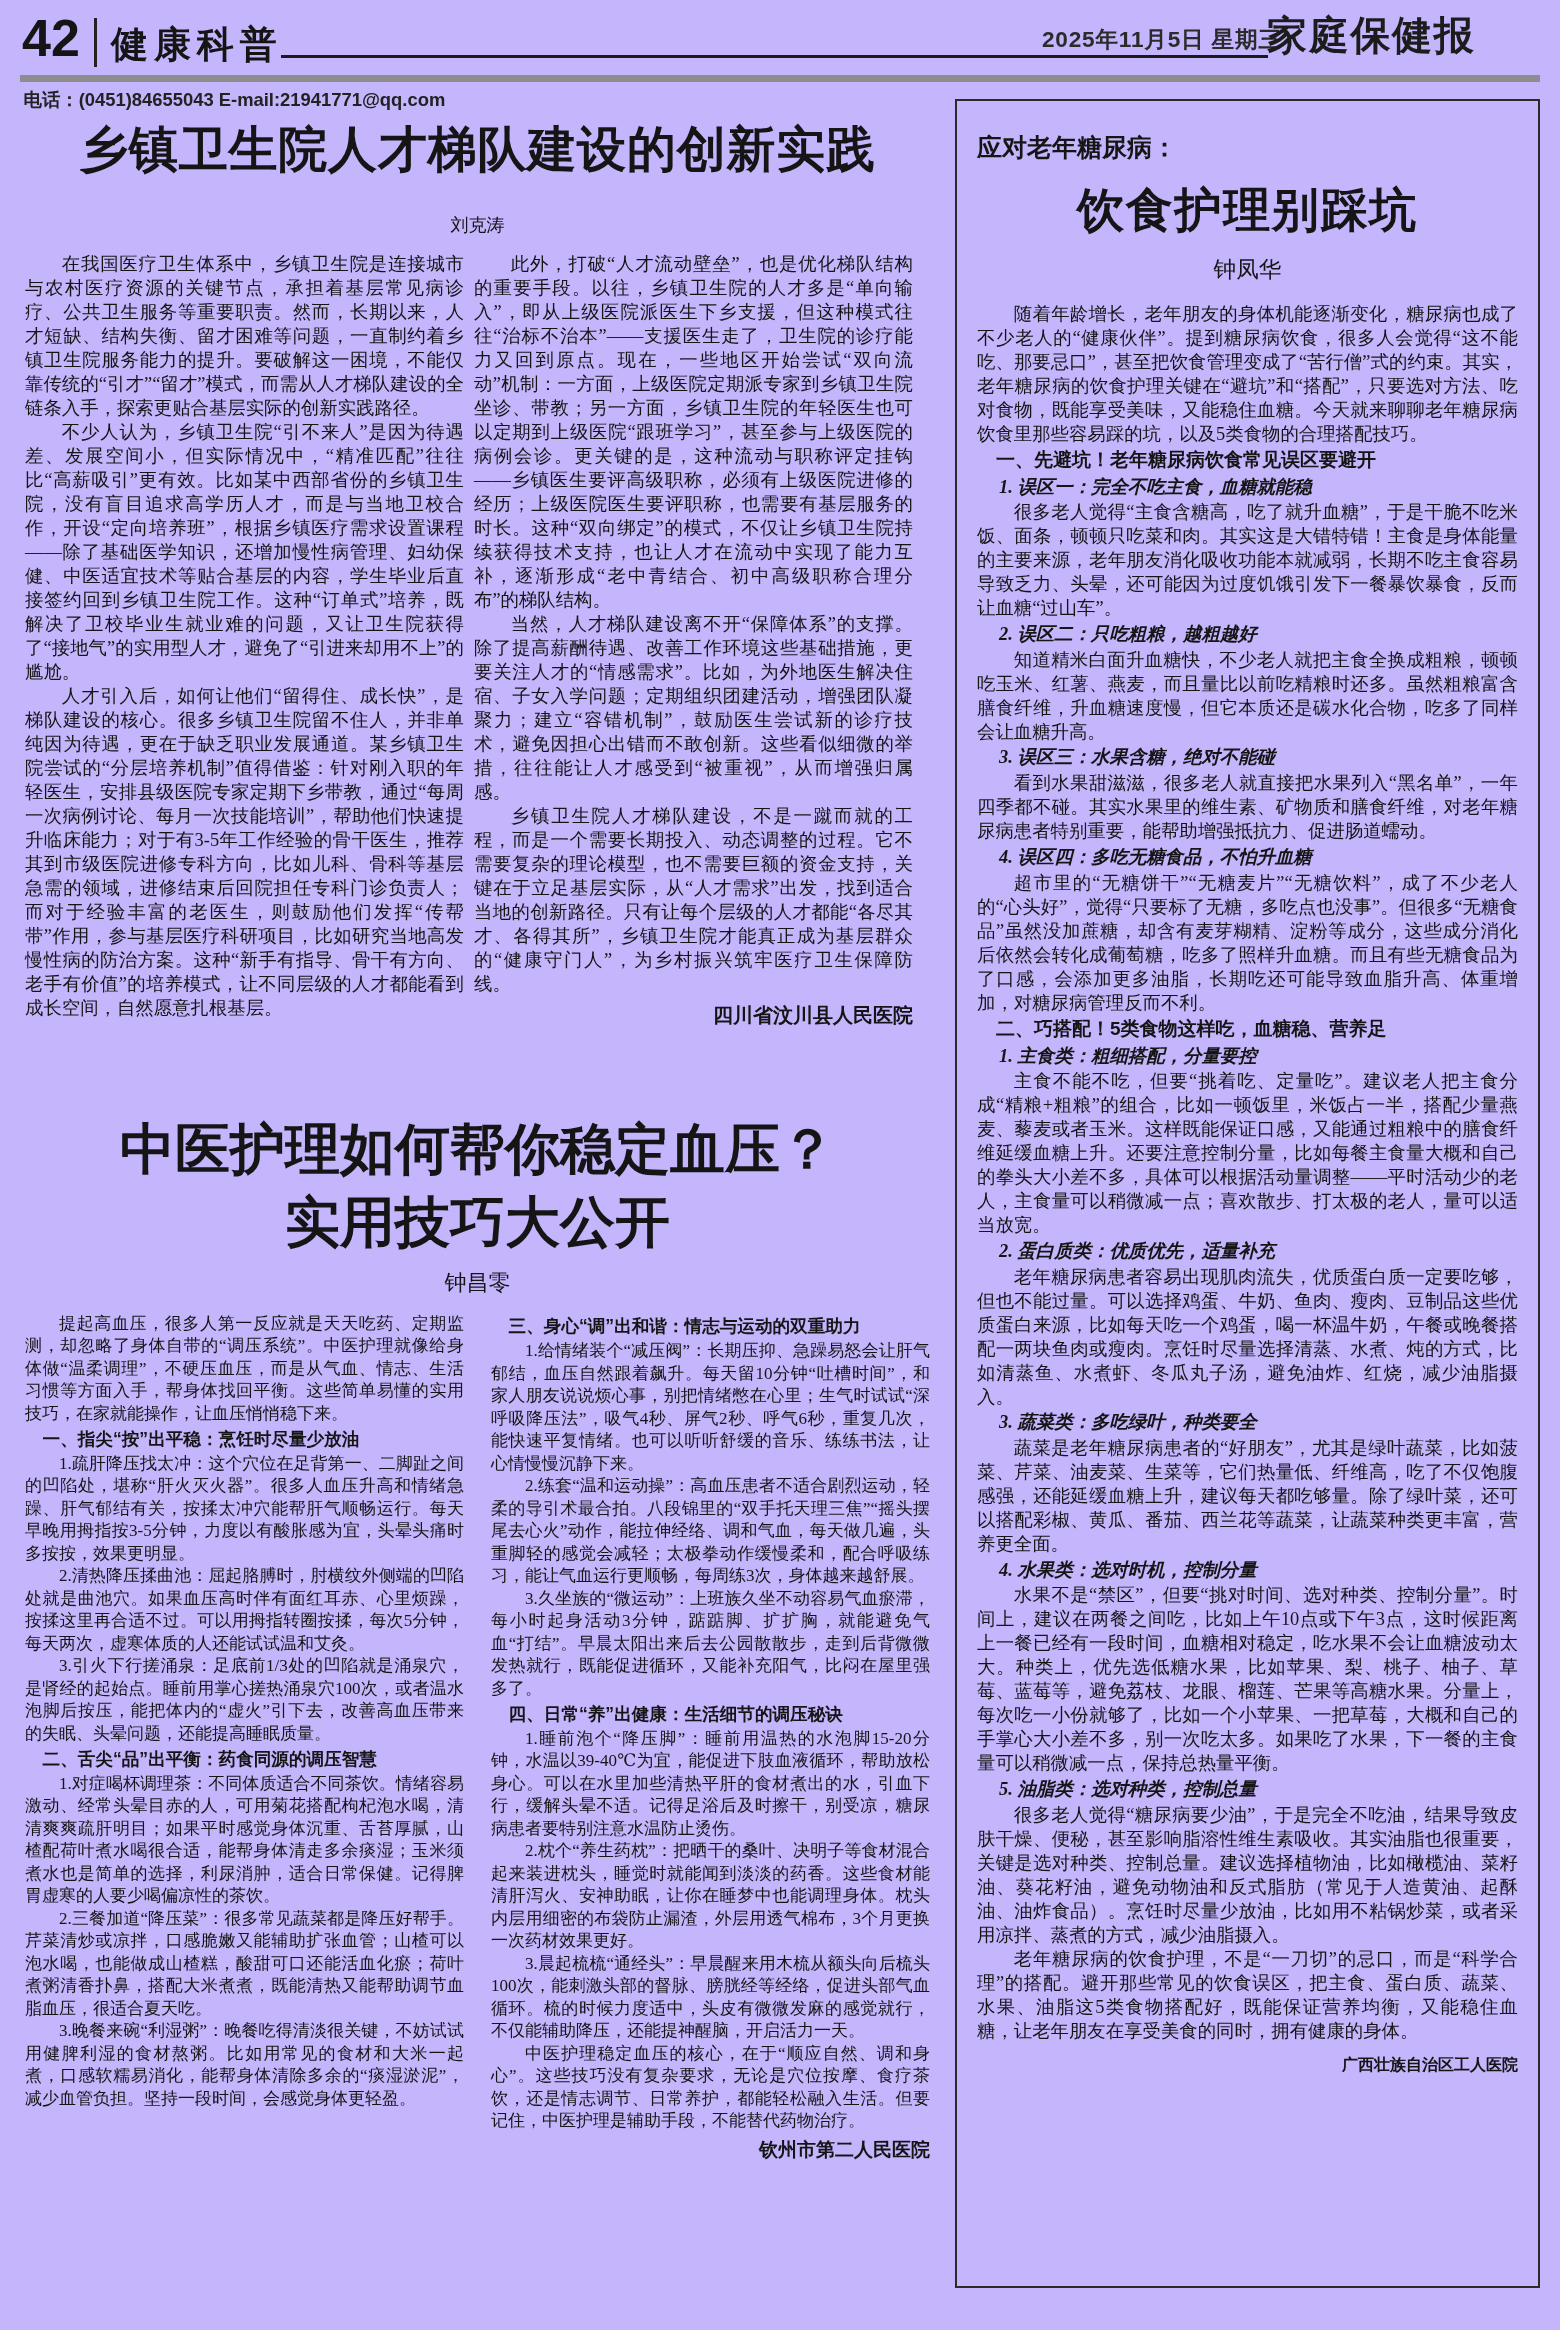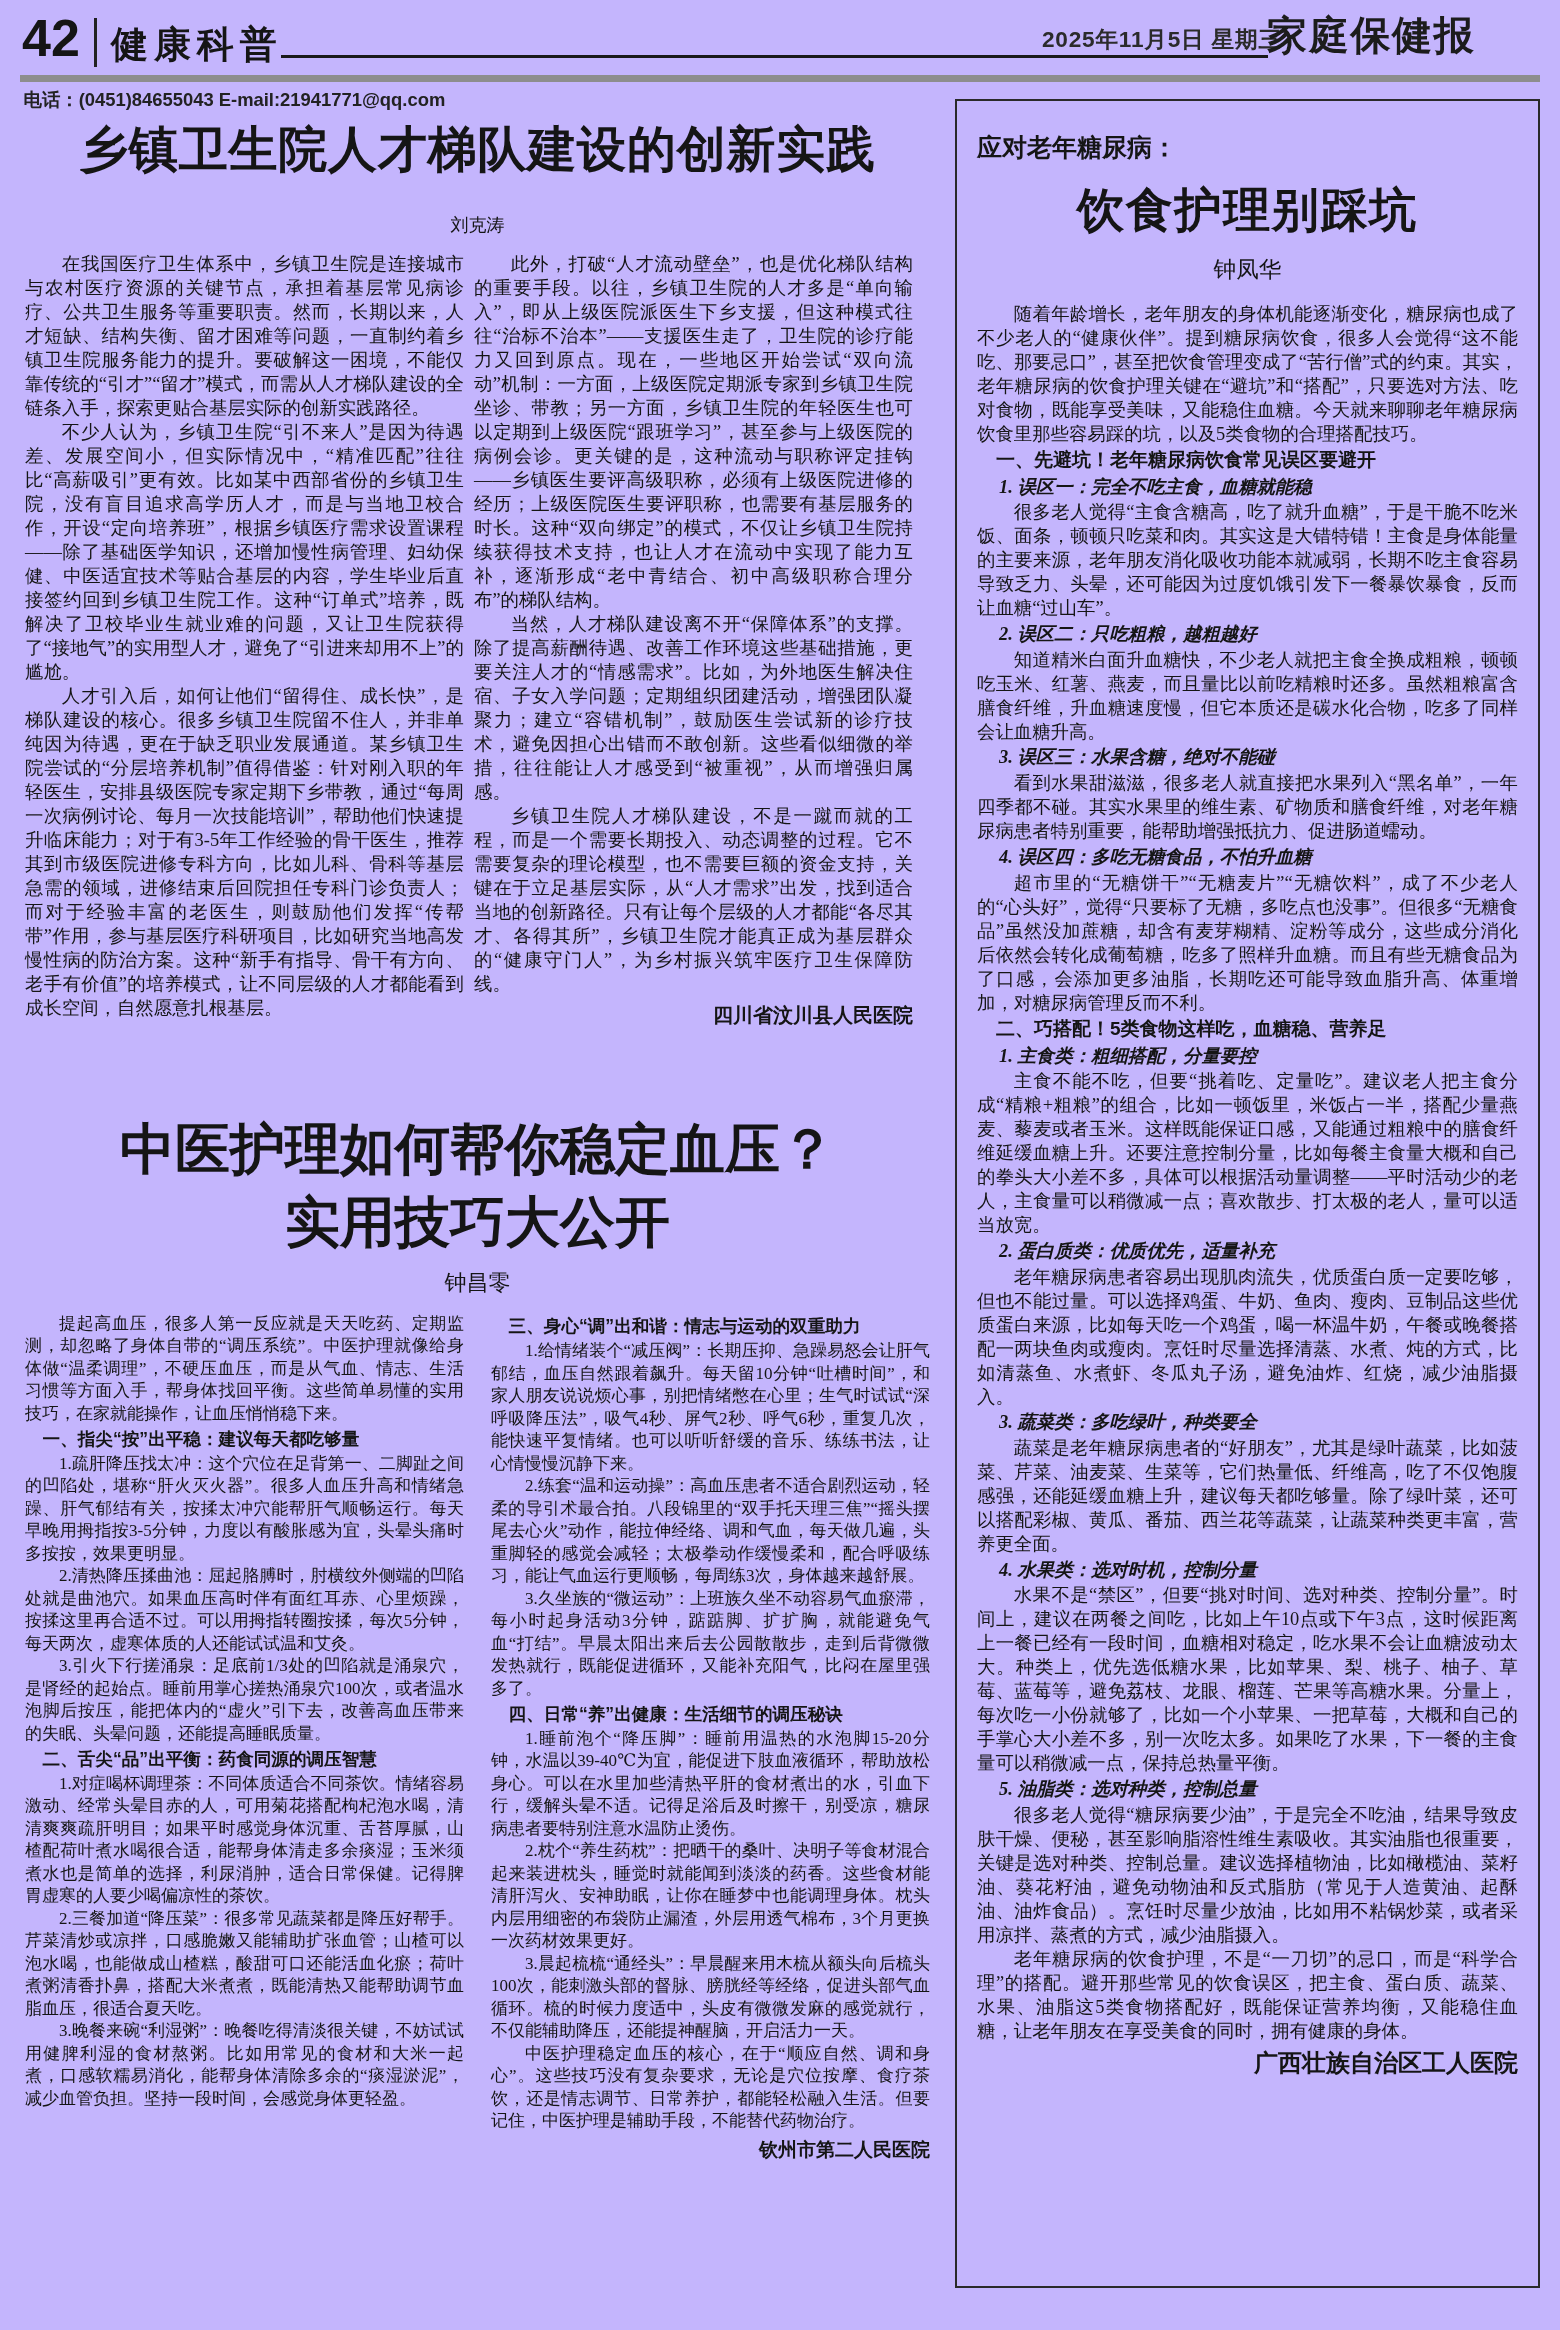--- a/index.html
+++ b/index.html
@@ -47,21 +47,21 @@
   .article2 .sig{font-size:19px;margin-top:6.7px;}
   
   .article3{position:absolute;left:955px;top:99px;width:585px;height:2189px;
         border:2.1px solid #2a2a2a;box-sizing:border-box;padding:30px 20px 15px;overflow:hidden;}
   .article3 .kicker{font-family:"Liberation Sans",sans-serif;font-weight:bold;font-size:25px;}
   .article3 .t1{text-align:center;font-weight:bold;font-size:47px;margin-top:15px;letter-spacing:1.7px;}
   .article3 .t2{text-align:center;font-weight:bold;font-size:47px;margin-top:6.7px;letter-spacing:0.8px;}
   .article3 .byline{font-size:22.6px;margin:11.7px 0 17px;}
   .article3 .body{font-size:18.4px;line-height:24px;text-align:justify;}
   .article3 .blk.h{font-size:19px;}
-  .article3 .sig{font-size:24px;margin-top:10px;font-family:Liberation Mono, monospace;}
+  .article3 .sig{font-size:16px;margin-top:10px;}
 </style>
 </head>
 <body>
 
 <div class="page">
 
   <div class="page-number">42</div>
   <div class="head-vrule"></div>
   <div class="section-title">健康科普</div>
   <div class="head-rule"></div>
@@ -90,21 +90,21 @@
     </div>
   </div>
 
   <div class="article2">
     <div class="art-title">中医护理如何帮你稳定血压？</div>
     <div class="art-title">实用技巧大公开</div>
     <div class="byline">钟昌零</div>
     <div class="cols">
       <div class="col">
           <div class="blk p">提起高血压，很多人第一反应就是天天吃药、定期监测，却忽略了身体自带的“调压系统”。中医护理就像给身体做“温柔调理”，不硬压血压，而是从气血、情志、生活习惯等方面入手，帮身体找回平衡。这些简单易懂的实用技巧，在家就能操作，让血压悄悄稳下来。</div>
-          <div class="blk h">一、指尖“按”出平稳：建议每天都吃够量</div>
+          <div class="blk h">一、指尖“按”出平稳：烹饪时尽量少放油</div>
           <div class="blk p">1.疏肝降压找太冲：这个穴位在足背第一、二脚趾之间的凹陷处，堪称“肝火灭火器”。很多人血压升高和情绪急躁、肝气郁结有关，按揉太冲穴能帮肝气顺畅运行。每天早晚用拇指按3-5分钟，力度以有酸胀感为宜，头晕头痛时多按按，效果更明显。</div>
           <div class="blk p">2.清热降压揉曲池：屈起胳膊时，肘横纹外侧端的凹陷处就是曲池穴。如果血压高时伴有面红耳赤、心里烦躁，按揉这里再合适不过。可以用拇指转圈按揉，每次5分钟，每天两次，虚寒体质的人还能试试温和艾灸。</div>
           <div class="blk p">3.引火下行搓涌泉：足底前1/3处的凹陷就是涌泉穴，是肾经的起始点。睡前用掌心搓热涌泉穴100次，或者温水泡脚后按压，能把体内的“虚火”引下去，改善高血压带来的失眠、头晕问题，还能提高睡眠质量。</div>
           <div class="blk h">二、舌尖“品”出平衡：药食同源的调压智慧</div>
           <div class="blk p">1.对症喝杯调理茶：不同体质适合不同茶饮。情绪容易激动、经常头晕目赤的人，可用菊花搭配枸杞泡水喝，清清爽爽疏肝明目；如果平时感觉身体沉重、舌苔厚腻，山楂配荷叶煮水喝很合适，能帮身体清走多余痰湿；玉米须煮水也是简单的选择，利尿消肿，适合日常保健。记得脾胃虚寒的人要少喝偏凉性的茶饮。</div>
           <div class="blk p">2.三餐加道“降压菜”：很多常见蔬菜都是降压好帮手。芹菜清炒或凉拌，口感脆嫩又能辅助扩张血管；山楂可以泡水喝，也能做成山楂糕，酸甜可口还能活血化瘀；荷叶煮粥清香扑鼻，搭配大米煮煮，既能清热又能帮助调节血脂血压，很适合夏天吃。</div>
           <div class="blk p">3.晚餐来碗“利湿粥”：晚餐吃得清淡很关键，不妨试试用健脾利湿的食材熬粥。比如用常见的食材和大米一起煮，口感软糯易消化，能帮身体清除多余的“痰湿淤泥”，减少血管负担。坚持一段时间，会感觉身体更轻盈。</div>
         </div>
       <div class="col">
         <div>

